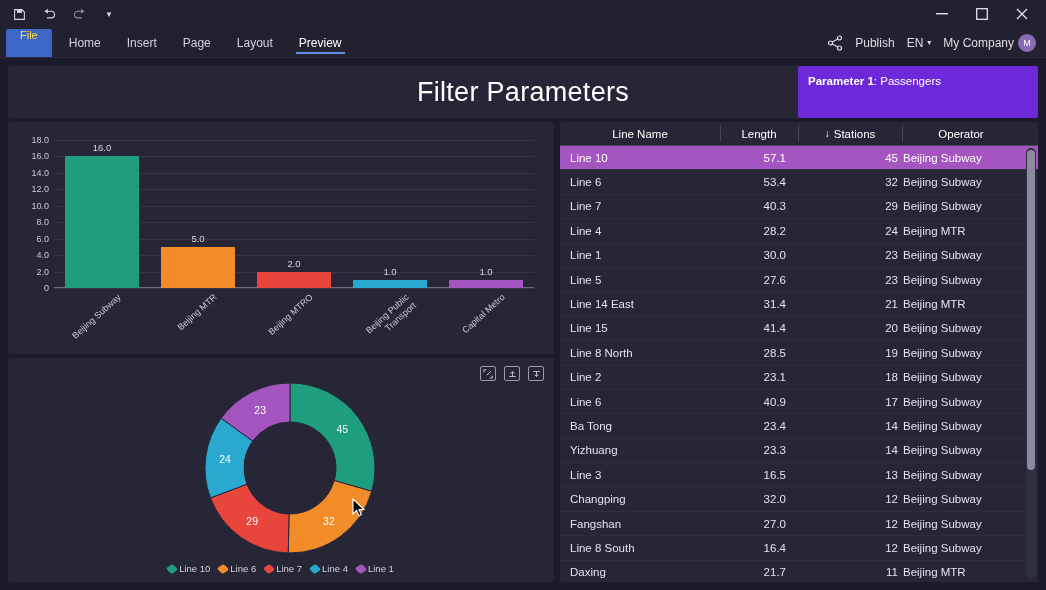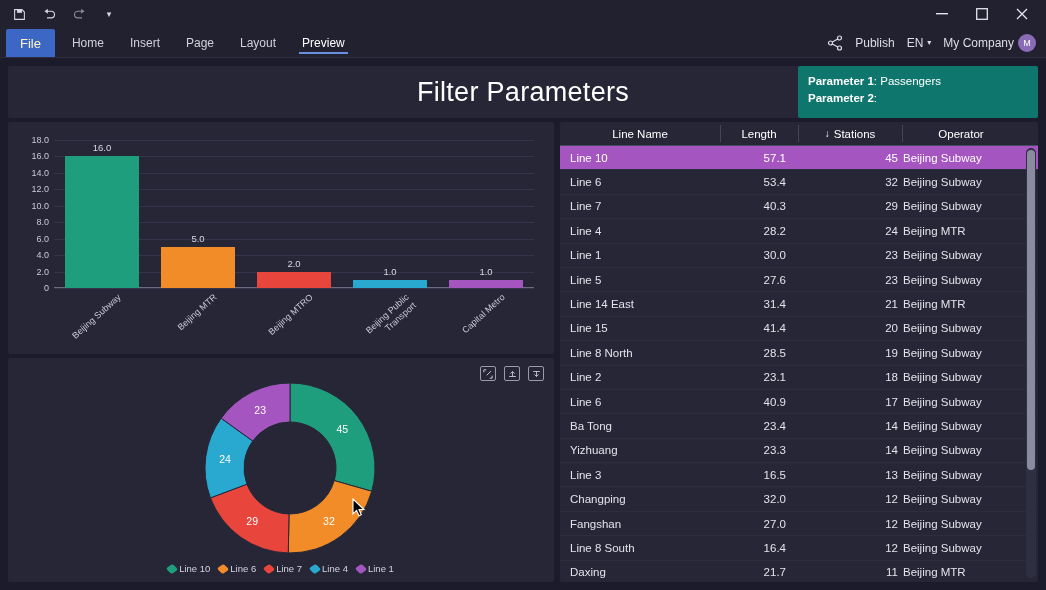--- a/index.html
+++ b/index.html
@@ -29,23 +29,23 @@
     color: #e4e4ee; font-size: 13px;
   }
   
   #ribbon {
     height: 30px; background: #21212f;
     display: flex; align-items: stretch;
     padding-left: 6px;
     border-bottom: 1px solid #2c2c3d;
   }
   #file-tab {
-    background: #3c67c4; color: #fef9c3;
-    font-size: 13px; padding: 0 14px;
-    display: flex; align-items: center;
+    background: #3c67c4; color: #fde047;
+    font-size: 11px; padding: 0 14px;
+    display: flex; align-items: flex-start;
     border-radius: 2px 2px 0 0;
     margin: 1px 4px 0 0;
   }
   .rb-tab {
     color: #d2d2de; font-size: 12px;
     padding: 0 13px;
     display: flex; align-items: center;
     position: relative;
   }
   .rb-tab.active { color: #ffffff; }
@@ -85,21 +85,21 @@
   #report-title {
     position: absolute; left: 0; top: 0;
     width: 1030px; height: 52px;
     display: flex; align-items: center; justify-content: center;
     color: #ffffff; font-size: 27px; font-weight: normal;
     letter-spacing: .3px;
   }
   #param-card {
     position: absolute; right: 0; top: 0;
     width: 240px; height: 52px;
-    background: #0f766e;
+    background: #6d28d9;
     padding: 7px 10px;
     border-radius: 2px;
   }
   .param-row { font-size: 11.5px; color: #ffffff; line-height: 17px; }
   .param-row b { font-weight: bold; }
   
   #bar-card {
     position: absolute; left: 8px; top: 64px;
     width: 546px; height: 232px;
     background: #262637; border-radius: 2px;
@@ -292,23 +292,20 @@
   </div>
 </div>
 
 <div id="canvas">
 
   <div id="header-band">
     <div id="report-title">Filter Parameters</div>
     <div id="param-card">
       <div class="param-row">
         <b>Parameter 1</b><span>: </span><span>Passengers</span>
-      </div>
-      <div class="param-row">
-        <b>Parameter 2</b><span>:</span><span></span>
       </div>
     </div>
   </div>
 
   <div id="bar-card">
     <div id="bar-plot" style="position:absolute; left:46px; top:18px; width:480px; height:148px;">
         <div class="gridline" style="top: 148px;"></div>
         <div class="axis-label" style="top: 148px;">0</div>
         <div class="gridline" style="top: 131.556px;"></div>
         <div class="axis-label" style="top: 131.556px;">2.0</div>

